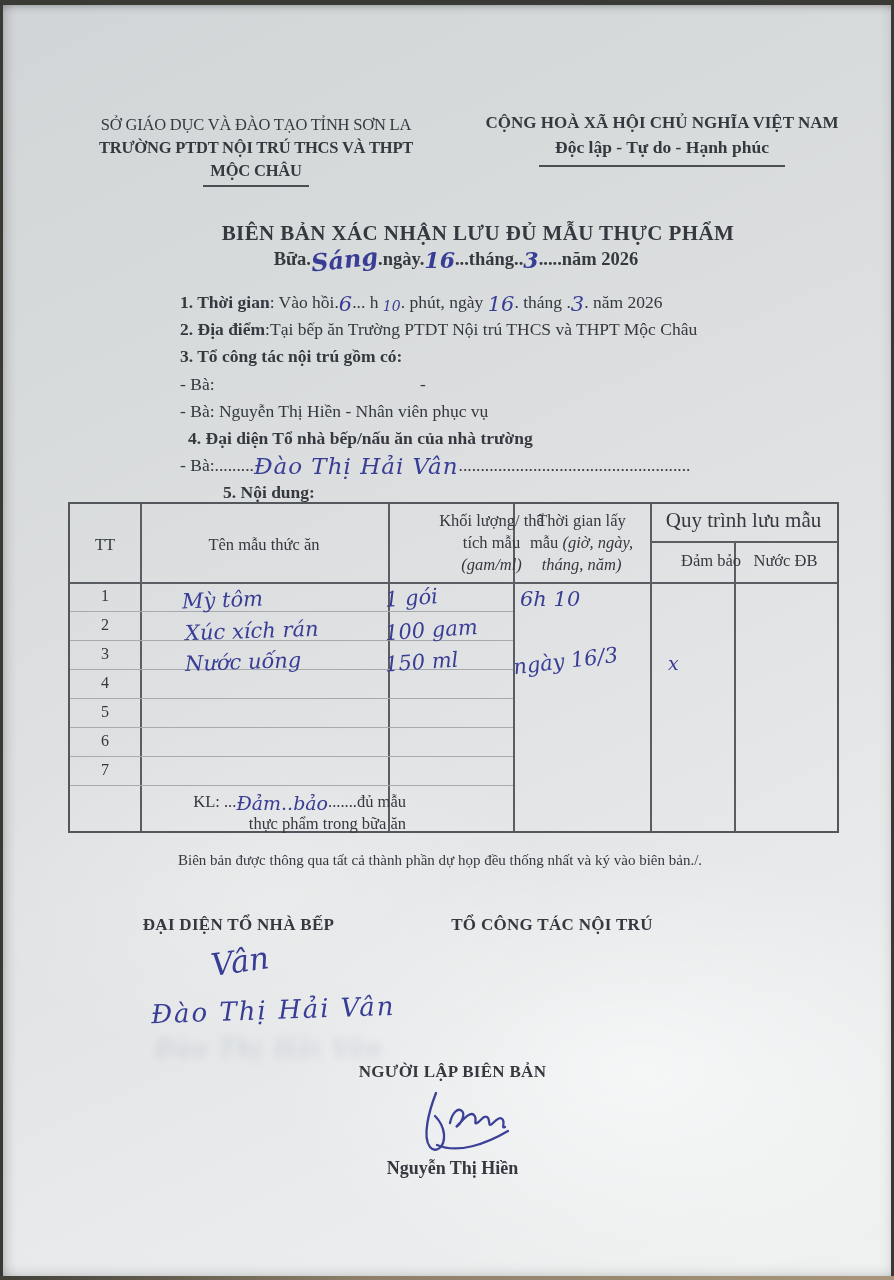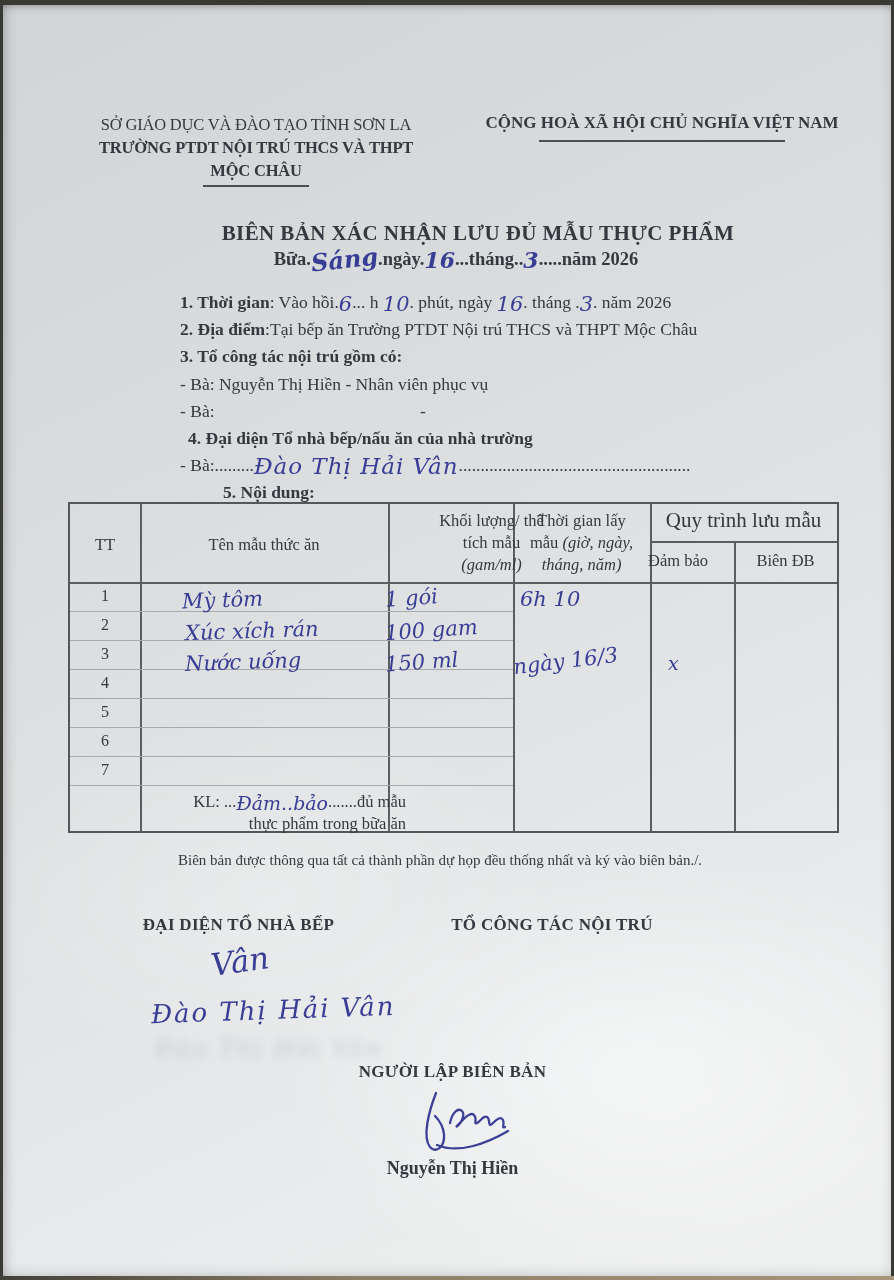--- a/index.html
+++ b/index.html
@@ -49,42 +49,43 @@
 
     <div class="abs org ctr">
       <div>SỞ GIÁO DỤC VÀ ĐÀO TẠO TỈNH SƠN LA</div>
       <div class="b">TRƯỜNG PTDT NỘI TRÚ THCS VÀ THPT</div>
       <div class="b">MỘC CHÂU</div>
       <div class="rule" style="width:106px;"></div>
     </div>
 
     <div class="abs nat ctr">
       <div class="b" style="font-size:17px;">CỘNG HOÀ XÃ HỘI CHỦ NGHĨA VIỆT NAM</div>
+      <div class="b" style="font-size:17.5px;margin-top:4px;">Độc lập - Tự do - Hạnh phúc</div>
       <div class="rule" style="width:246px;margin-top:7px;"></div>
     </div>
 
     <div class="abs ctr b" style="left:60px;top:216px;width:830px;font-size:21px;letter-spacing:.4px;">BIÊN BẢN XÁC NHẬN LƯU ĐỦ MẪU THỰC PHẨM</div>
 
     <div class="abs ctr b" style="left:60px;top:243px;width:786px;font-size:18.5px;">
       <span>Bữa.</span><span class="hwi" style="font-size:24px;transform:rotate(-6deg);">Sáng</span><span>.ngày.</span><span class="hwi" style="font-size:22px;">16</span><span>...tháng..</span><span class="hwi" style="font-size:22px;">3</span><span>.....năm 2026</span>
     </div>
 
     <div class="abs items">
       <div>
-        <span class="b">1. Thời gian</span><span>: Vào hồi.</span><span class="hwi" style="font-size:21px;">6</span><span>... h </span><span class="hwi" style="font-size:21px;">10</span><span>.  phút, ngày </span><span class="hwi" style="font-size:21px;">16</span><span>.  tháng  .</span><span class="hwi" style="font-size:21px;">3</span><span>.   năm 2026</span>
+        <span class="b">1. Thời gian</span><span>: Vào hồi.</span><span class="hwi" style="font-size:21px;">6</span><span>... h </span><span class="hwi" style="font-size:14px;">10</span><span>.  phút, ngày </span><span class="hwi" style="font-size:21px;">16</span><span>.  tháng  .</span><span class="hwi" style="font-size:21px;">3</span><span>.   năm 2026</span>
       </div>
       <div>
         <span class="b">2. Địa điểm</span><span>:Tại bếp ăn Trường PTDT Nội trú THCS và THPT Mộc Châu</span>
       </div>
       <div class="b">3. Tổ công tác nội trú gồm có:</div>
-      <div>- Bà: Nguyễn Thị Hiền - Nhân viên phục vụ</div>
       <div style="position:relative;">
         <span>- Bà:</span>
         <span style="position:absolute;left:240px;">-</span>
       </div>
+      <div>- Bà: Nguyễn Thị Hiền - Nhân viên phục vụ</div>
       <div class="b" style="margin-left:8px;">4. Đại diện Tổ nhà bếp/nấu ăn của nhà trường</div>
       <div>
         <span>- Bà:.........</span><span class="hwi" style="font-size:23px;letter-spacing:1px;">Đào  Thị  Hải  Vân</span><span>.....................................................</span>
       </div>
       <div class="b" style="margin-left:43px;">5. Nội dung:</div>
     </div>
 
     <div class="abs tbl">
 
       <div class="v" style="left:70px;"></div>
@@ -109,22 +110,22 @@
         <div>Khối lượng/ thể</div>
         <div>tích mẫu</div>
         <div class="i">(gam/ml)</div>
       </div>
       <div class="hd" style="left:443px;width:137px;top:6px;">
         <div>Thời gian lấy</div>
         <div><span>mẫu </span><span class="i">(giờ, ngày,</span></div>
         <div class="i">tháng, năm)</div>
       </div>
       <div class="hd" style="left:580px;width:187px;top:5px;font-size:21px;">Quy trình lưu mẫu</div>
-      <div class="hd" style="left:568px;width:80px;top:46px;">Đảm bảo</div>
-      <div class="hd" style="left:664px;width:103px;top:46px;">Biên ĐB</div>
+      <div class="hd" style="left:601px;width:80px;top:46px;">Đảm bảo</div>
+      <div class="hd" style="left:664px;width:103px;top:46px;">Nước ĐB</div>
 
       <div class="num" style="top:83px;">1</div>
       <div class="num" style="top:112px;">2</div>
       <div class="num" style="top:141px;">3</div>
       <div class="num" style="top:170px;">4</div>
       <div class="num" style="top:199px;">5</div>
       <div class="num" style="top:228px;">6</div>
       <div class="num" style="top:257px;">7</div>
 
       <div class="hw hwc" style="left:112px;top:84px;transform:rotate(-2deg);">Mỳ tôm</div>

